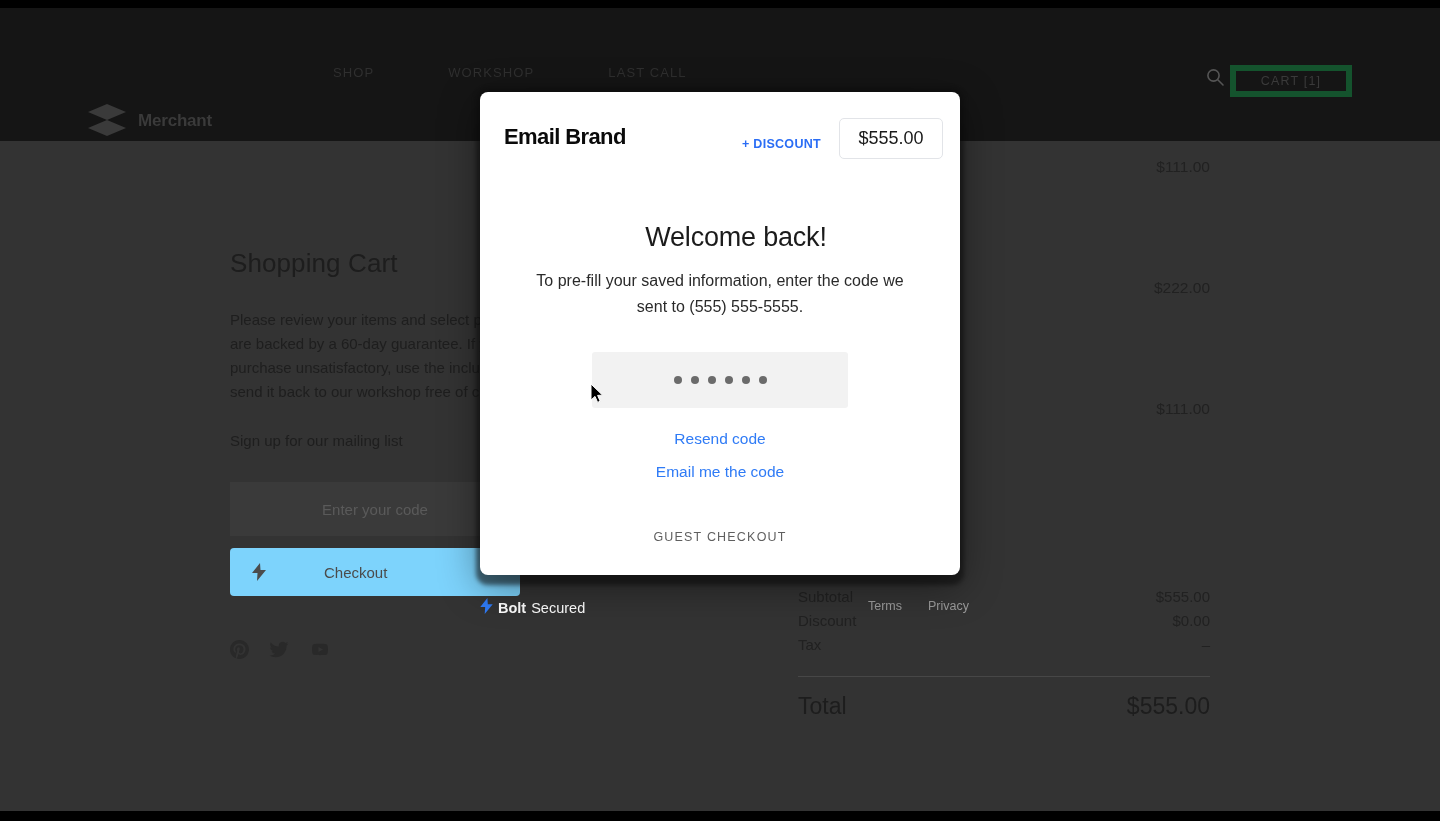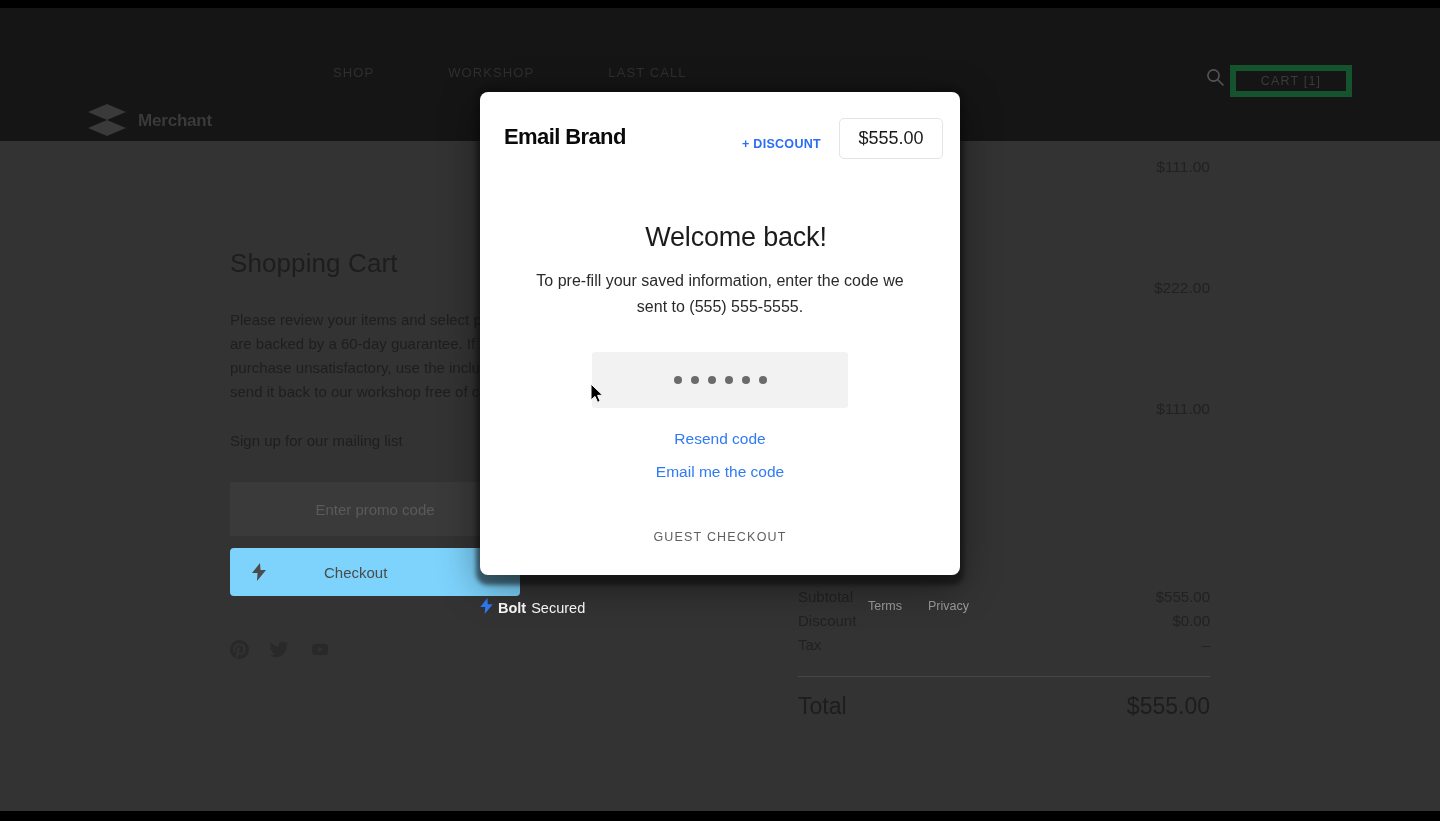--- a/index.html
+++ b/index.html
@@ -239,21 +239,21 @@
         <span>CART [1]</span>
       </div>
     </div>
 
     <div class="left-col">
       <div class="cart-title">Shopping Cart</div>
       <div class="cart-desc">Please review your items and select payment. All purchases are backed by a 60-day guarantee. If you find your purchase unsatisfactory, use the included return label to send it back to our workshop free of charge.</div>
       <div class="mailing">Sign up for our mailing list</div>
 
       <div class="promo-input">
-        <span>Enter promo code</span>
+        <span>Enter your code</span>
       </div>
 
       <div class="checkout-btn">
         <span class="checkout-bolt">
           <svg width="14" height="18" viewBox="0 0 14 18">
             <polygon points="8,0 0,10 5.5,10 5,18 14,7 8.5,7" fill="#4b4b4b"></polygon>
           </svg>
         </span>
         <span class="checkout-label">Checkout</span>
       </div>

